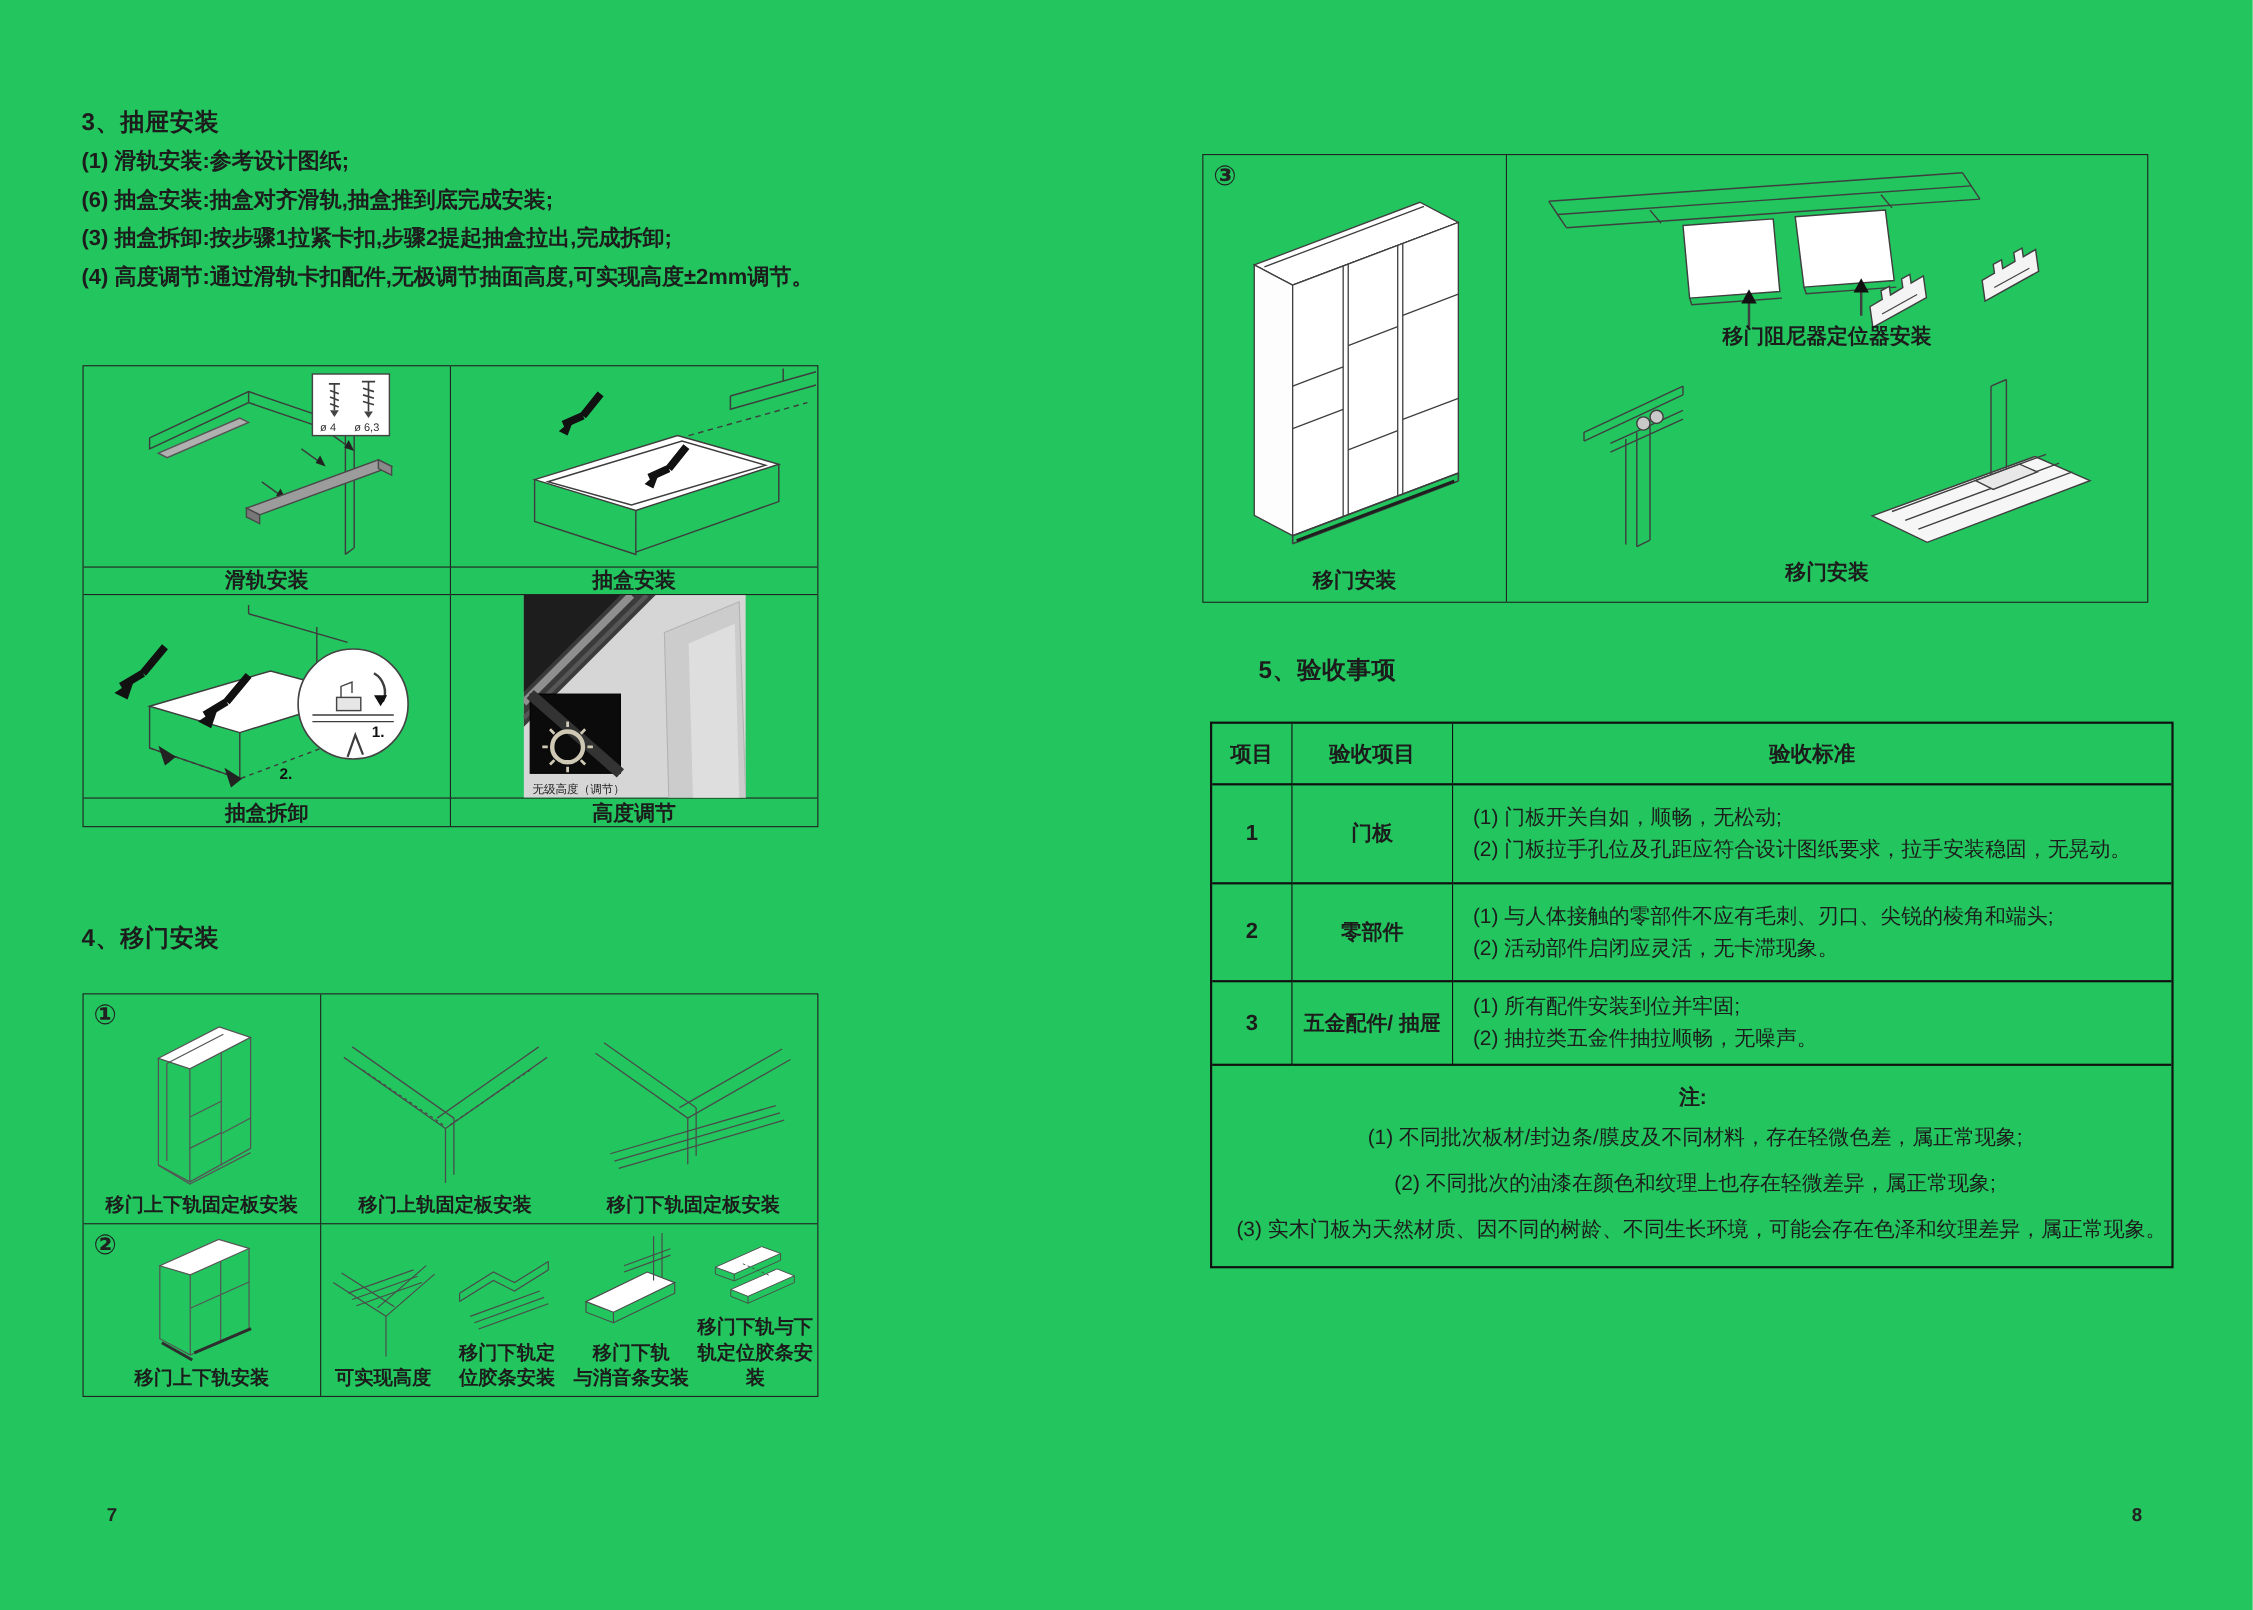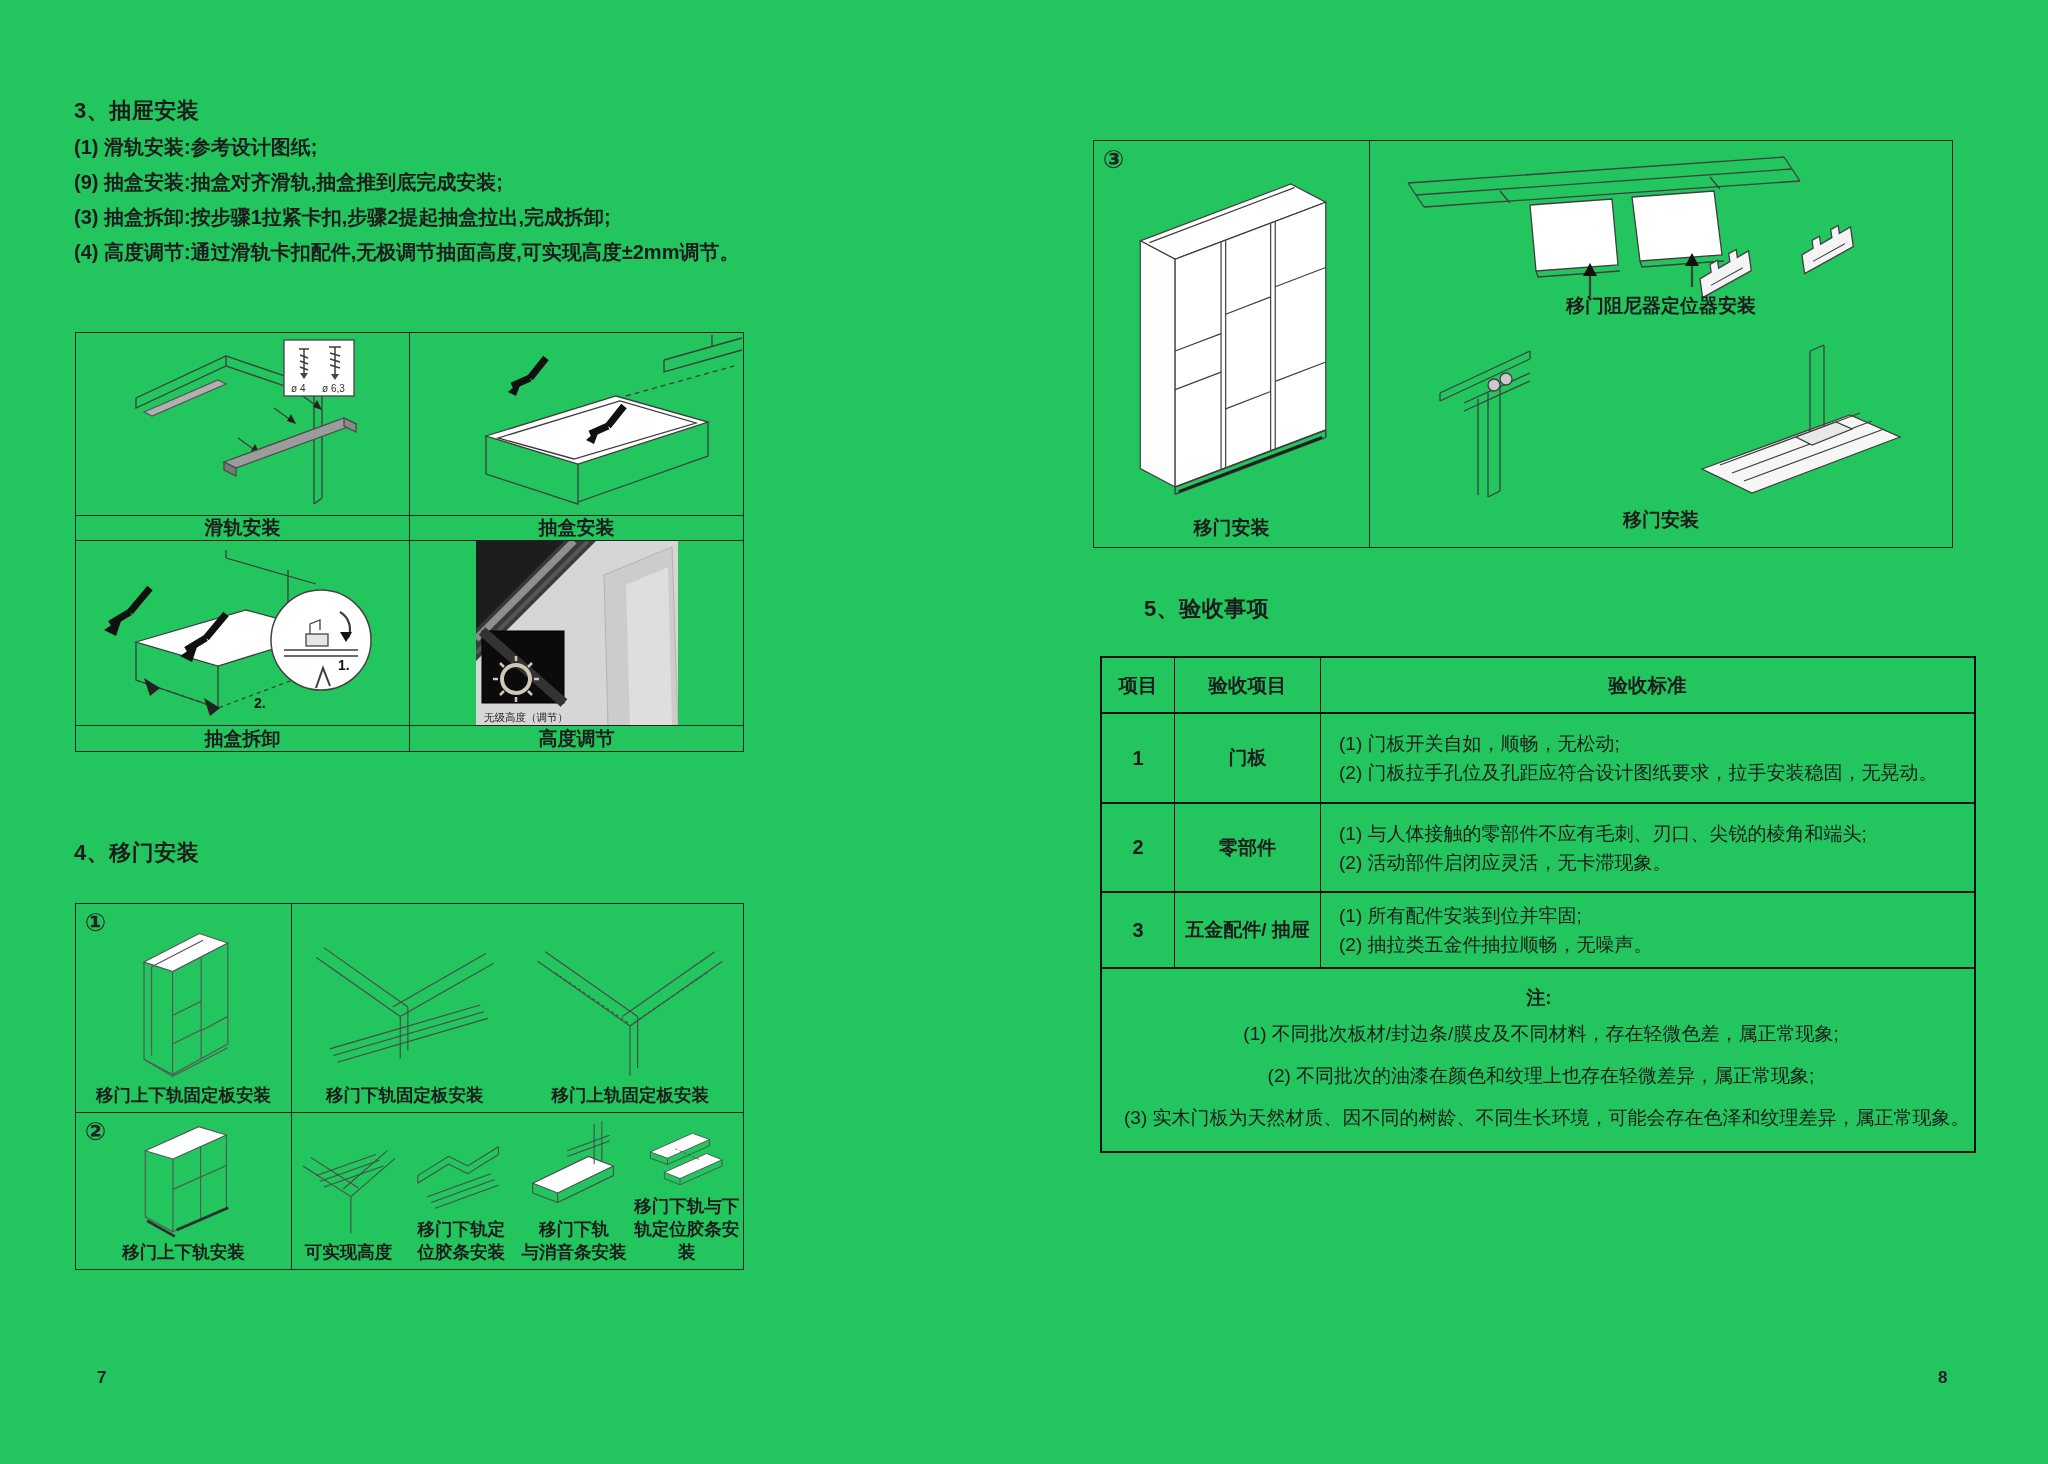--- a/index.html
+++ b/index.html
@@ -60,21 +60,21 @@
 </style>
 </head>
 <body>
 
 <div class="sheet">
 
   <div class="abs title" style="left:74px;top:96px;">3、抽屉安装</div>
 
   <div class="abs" style="left:74px;top:130px;">
     <div class="bodyline">(1) 滑轨安装:参考设计图纸;</div>
-    <div class="bodyline">(9) 抽盒安装:抽盒对齐滑轨,抽盒推到底完成安装;</div>
+    <div class="bodyline">(6) 抽盒安装:抽盒对齐滑轨,抽盒推到底完成安装;</div>
     <div class="bodyline">(3) 抽盒拆卸:按步骤1拉紧卡扣,步骤2提起抽盒拉出,完成拆卸;</div>
     <div class="bodyline">(4) 高度调节:通过滑轨卡扣配件,无极调节抽面高度,可实现高度±2mm调节。</div>
   </div>
 
   <div class="abs tbl1">
 
     <div class="t1c">
       <svg width="330" height="180" viewBox="0 0 330 180">
         <g stroke="#3d3d3d" stroke-width="1.3" fill="none">
           <path d="M58 64 L148 22 L236 52 M58 64 L58 74 L148 32 L236 62 M148 22 L148 32"></path>
@@ -197,39 +197,39 @@
         </svg>
         <div class="lbl">移门上下轨固定板安装</div>
       </div>
     </div>
 
     <div class="t2c lastcol">
       <div class="figrow">
         <div class="fig">
           <svg width="200" height="148" viewBox="0 0 210 150">
             <g stroke="#4a4a4a" stroke-width="1.2" fill="none">
-              <path d="M12 24 L100 86 M20 14 L108 76"></path>
-              <path d="M198 30 L100 86 M190 20 L92 76"></path>
-              <path d="M100 86 L100 130 M108 76 L108 122"></path>
-              <path d="M26 120 L184 74 M30 127 L188 81 M34 134 L192 88"></path>
-            </g>
-          </svg>
-          <div class="lbl">移门下轨固定板安装</div>
-        </div>
-        <div class="fig">
-          <svg width="200" height="148" viewBox="0 0 210 150">
-            <g stroke="#4a4a4a" stroke-width="1.2" fill="none">
               <path d="M8 28 L105 96 M16 18 L113 86"></path>
               <path d="M202 28 L105 96 M194 18 L97 86"></path>
               <path d="M105 96 L105 148 M113 86 L113 140"></path>
               <path d="M26 40 L105 94" stroke-dasharray="3 3"></path>
               <path d="M186 40 L107 94" stroke-dasharray="3 3"></path>
             </g>
           </svg>
           <div class="lbl">移门上轨固定板安装</div>
+        </div>
+        <div class="fig">
+          <svg width="200" height="148" viewBox="0 0 210 150">
+            <g stroke="#4a4a4a" stroke-width="1.2" fill="none">
+              <path d="M12 24 L100 86 M20 14 L108 76"></path>
+              <path d="M198 30 L100 86 M190 20 L92 76"></path>
+              <path d="M100 86 L100 130 M108 76 L108 122"></path>
+              <path d="M26 120 L184 74 M30 127 L188 81 M34 134 L192 88"></path>
+            </g>
+          </svg>
+          <div class="lbl">移门下轨固定板安装</div>
         </div>
       </div>
     </div>
 
     <div class="t2c lastrow">
       <span class="badge">②</span>
       <div class="cellstack">
         <svg width="130" height="118" viewBox="0 0 140 128">
           <g stroke="#555" stroke-width="1.2" fill="none">
             <polygon points="28,30 86,4 116,13 58,39" fill="#fff"></polygon>

